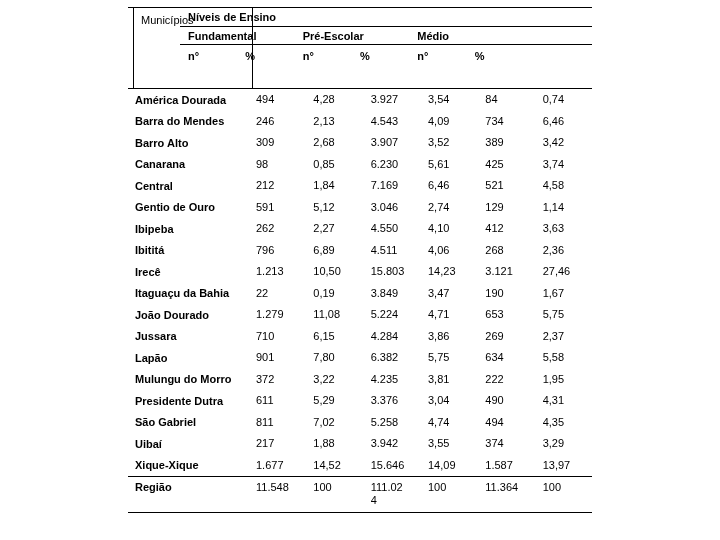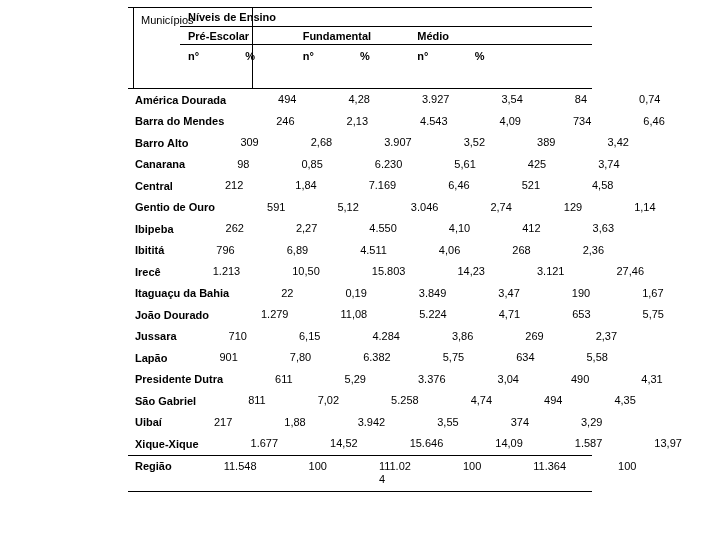--- a/index.html
+++ b/index.html
@@ -65,21 +65,20 @@
     width:57.33px;
     padding-left:8px;
     box-sizing:border-box;
     font-size:11px; font-weight:bold;
   }
   
   .trow {
     display:flex;
     height:21.5px;
     align-items:center;
-    gap:44px;
   }
   .cell { box-sizing:border-box; }
   .cell.name {
     width:120px;
     padding-left:7px;
     font-size:11px;
     font-weight:bold;
     white-space:nowrap;
   }
   .cell.num {
@@ -102,22 +101,22 @@
 </head>
 <body>
 
 <div class="table-wrap">
 
   <div class="thead">
     <div class="muni-cell">Municípios</div>
     <div class="levels">
       <div class="level-row-group">Níveis de Ensino</div>
       <div class="level-row-names">
+        <span class="lvl">Fundamental</span>
         <span class="lvl">Pré-Escolar</span>
-        <span class="lvl">Fundamental</span>
         <span class="lvl">Médio</span>
       </div>
       <div class="level-row-units">
         <span class="unit">n°</span>
         <span class="unit">%</span>
         <span class="unit">n°</span>
         <span class="unit">%</span>
         <span class="unit">n°</span>
         <span class="unit">%</span>
       </div>
@@ -234,20 +233,29 @@
         <div class="cell num">2,37</div>
       </div>
       <div class="trow">
         <div class="cell name">Lapão</div>
         <div class="cell num">901</div>
         <div class="cell num">7,80</div>
         <div class="cell num">6.382</div>
         <div class="cell num">5,75</div>
         <div class="cell num">634</div>
         <div class="cell num">5,58</div>
+      </div>
+      <div class="trow">
+        <div class="cell name">Mulungu do Morro</div>
+        <div class="cell num">372</div>
+        <div class="cell num">3,22</div>
+        <div class="cell num">4.235</div>
+        <div class="cell num">3,81</div>
+        <div class="cell num">222</div>
+        <div class="cell num">1,95</div>
       </div>
       <div class="trow">
         <div class="cell name">Presidente Dutra</div>
         <div class="cell num">611</div>
         <div class="cell num">5,29</div>
         <div class="cell num">3.376</div>
         <div class="cell num">3,04</div>
         <div class="cell num">490</div>
         <div class="cell num">4,31</div>
       </div>

